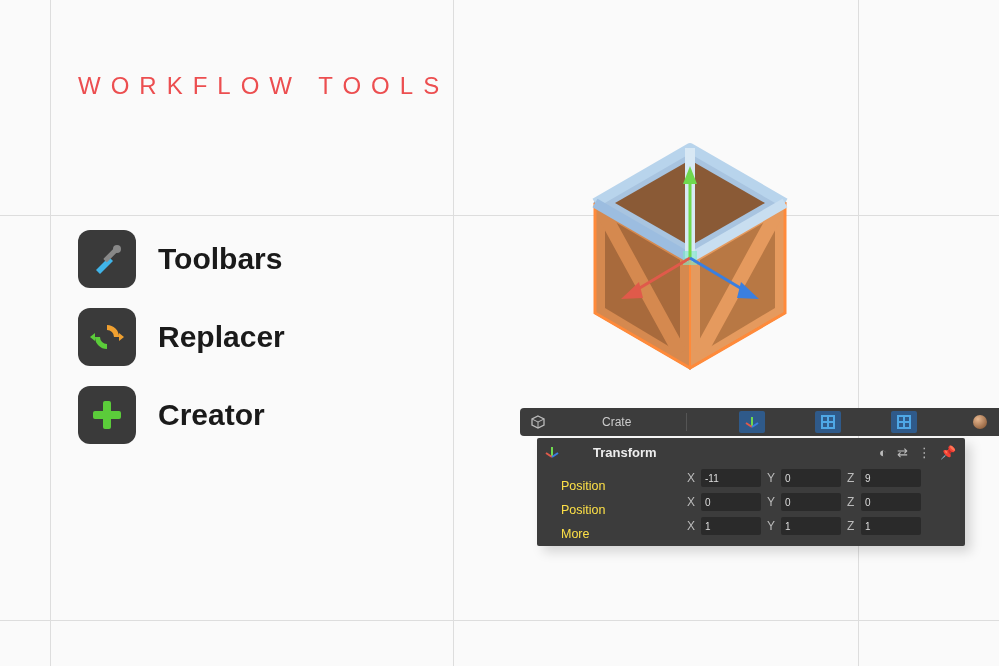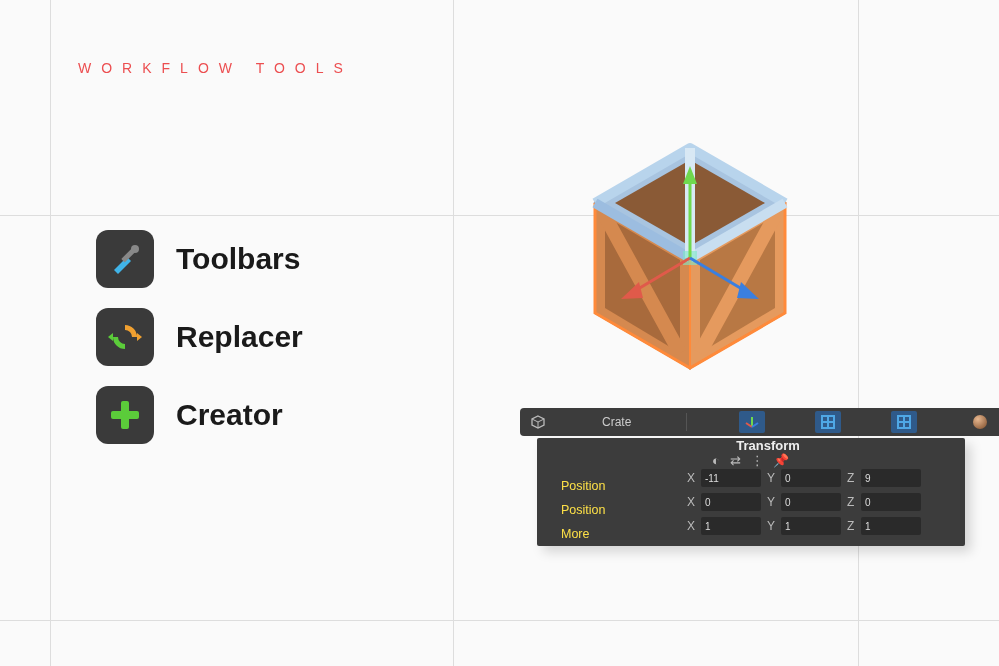--- a/index.html
+++ b/index.html
@@ -20,29 +20,29 @@
   .logo-block { position: absolute; left: 78px; top: 48px; }
   .logo-peek {
     font-size: 92px;
     font-weight: 900;
     letter-spacing: 4px;
     color: #ec4e50;
     line-height: 0.85;
     font-family: "Arial Black", Arial, sans-serif;
   }
   .logo-sub {
-    font-size: 14px;
+    font-size: 24px;
     color: #ec4e50;
     letter-spacing: 10px;
-    margin-top: 12px;
+    margin-top: 24px;
     font-weight: 400;
   }
 
   
-  .feature-list { position: absolute; left: 96px; top: 230px; }
+  .feature-list { position: absolute; left: 78px; top: 230px; }
   .feature-row { display: flex; align-items: center; margin-bottom: 20px; }
   .feature-icon {
     width: 58px; height: 58px;
     border-radius: 12px;
     background: #3a3a3a;
     display: flex; align-items: center; justify-content: center;
     flex-shrink: 0;
   }
   .feature-label {
     font-size: 30px;
@@ -85,21 +85,20 @@
     border-radius: 2px;
     color: #ccc;
     font-size: 12.5px;
     padding-bottom: 8px;
     box-shadow: 6px 6px 12px rgba(0,0,0,0.15);
   }
   .inspector-header {
     display: flex; align-items: center;
     height: 28px;
     padding: 0 8px;
-    flex-direction: column;
   }
   .inspector-title {
     color: #eee; font-weight: 700; font-size: 13px;
     margin-left: 6px;
     flex: 1;
     text-align: left;
     padding-left: 28px;
   }
   .inspector-header-icons { color: #bbb; display: flex; gap: 10px; font-size: 13px; align-items: center; }
   .trow {

